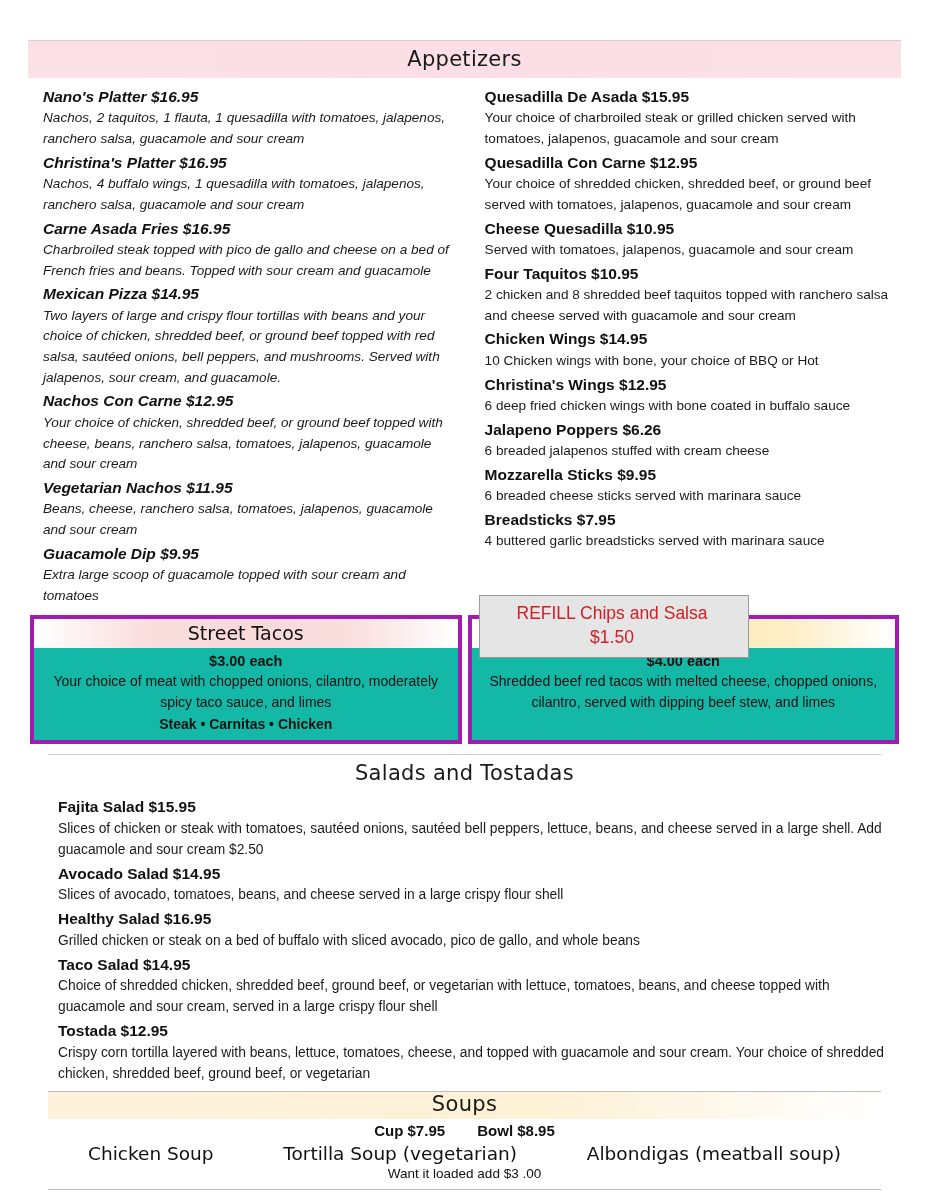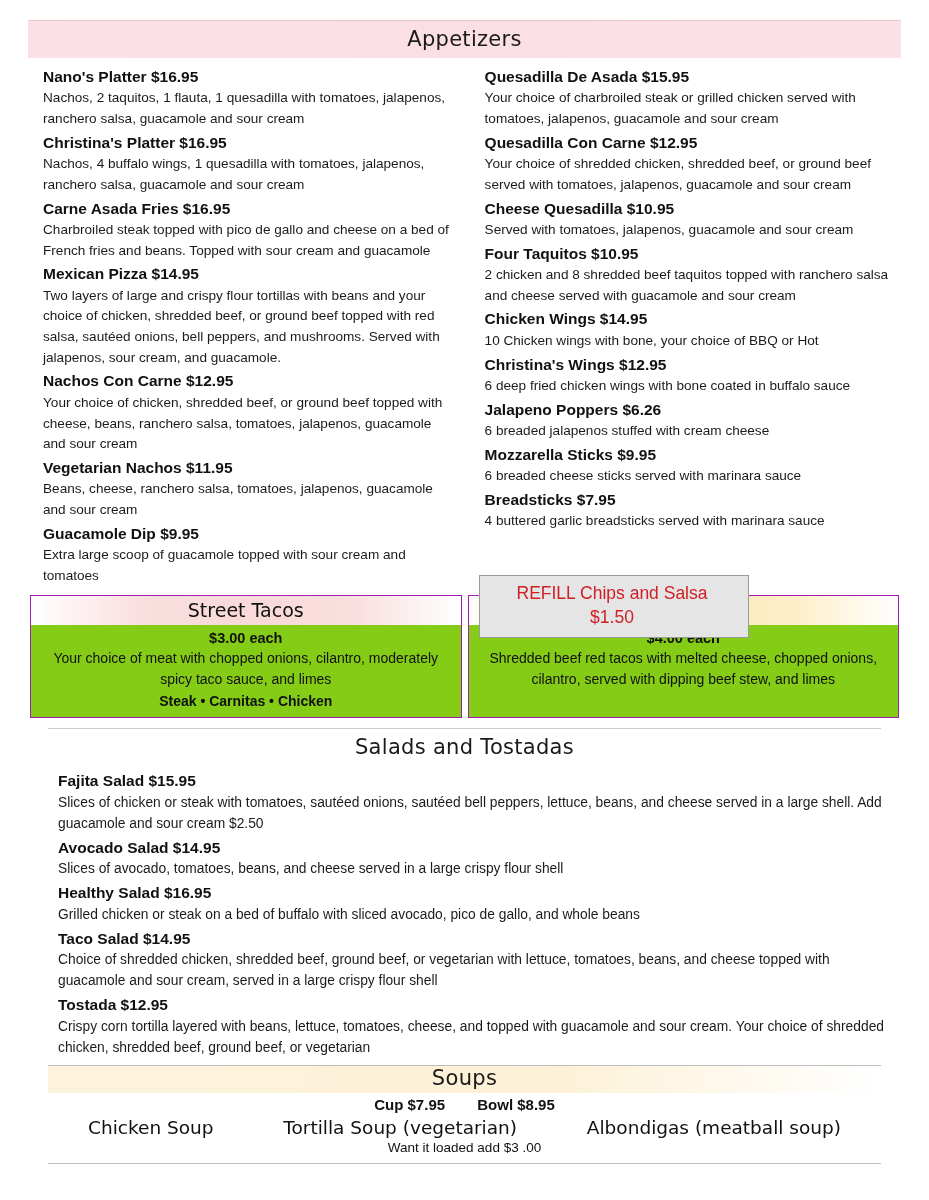--- a/index.html
+++ b/index.html
@@ -27,21 +27,21 @@
   .banner {
     text-align: center;
     font-family: "DejaVu Sans", sans-serif;
     font-size: 21px;
     letter-spacing: 0.3px;
     padding: 6px 0 7px 0;
     color: #1a1a1a;
   }
   .banner-appetizers {
     background: linear-gradient(to right, #fbe0e5 0%, #fbdfe4 50%, #fbe0e5 100%);
-    margin: 20px 10px 0 10px;
+    margin: 40px 10px 0 10px;
     border-top: 1px solid #e9c6cd;
   }
   .banner-salads {
     margin: 10px 30px 0 30px;
     border-top: 1px solid #cccccc;
     background: #ffffff;
     font-size: 21px;
   }
   .banner-soups {
     margin: 6px 30px 0 30px;
@@ -54,21 +54,21 @@
   
   .appetizers {
     display: flex;
     gap: 24px;
     margin: 6px 12px 0 12px;
   }
   .col {
     width: 50%;
     box-sizing: border-box;
   }
-  .col-left { padding-left: 13px; }
+  .col-left { padding-left: 13px; font-style: italic; }
   .col-right { padding-left: 8px; }
 
   .item-name {
     font-family: "Liberation Sans", sans-serif;
     font-weight: bold;
     font-size: 15.5px;
     color: #111111;
     line-height: 1.45;
     margin-top: 2px;
   }
@@ -106,22 +106,22 @@
   }
 
   
   .taco-row {
     display: flex;
     margin: 8px 12px 0 12px;
     gap: 6px;
   }
   .taco-box {
     flex: 1;
-    border: 1px solid #a21caf;
-    background: #84cc16;
+    border: 4px solid #a21caf;
+    background: #14b8a6;
     box-sizing: border-box;
   }
   .taco-title {
     font-family: "DejaVu Sans", sans-serif;
     font-size: 19px;
     text-align: center;
     padding: 3px 0 4px 0;
   }
   .taco-title-street {
     background: linear-gradient(to right, #ffffff 0%, #fadfdf 25%, #f9d9da 50%, #fadfdf 75%, #ffffff 100%);

